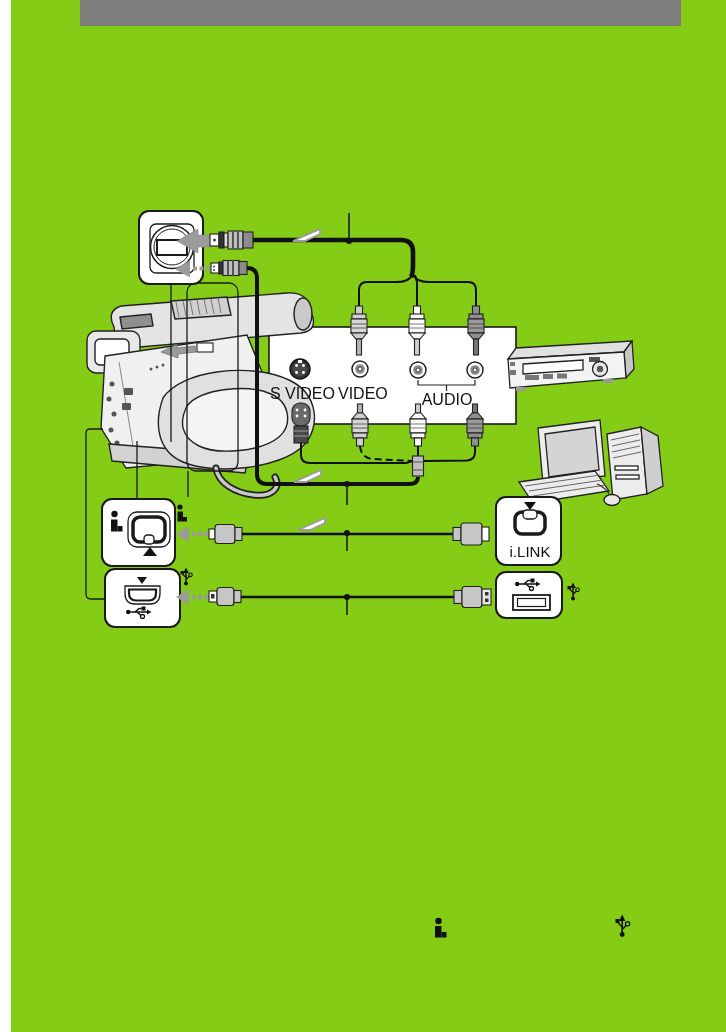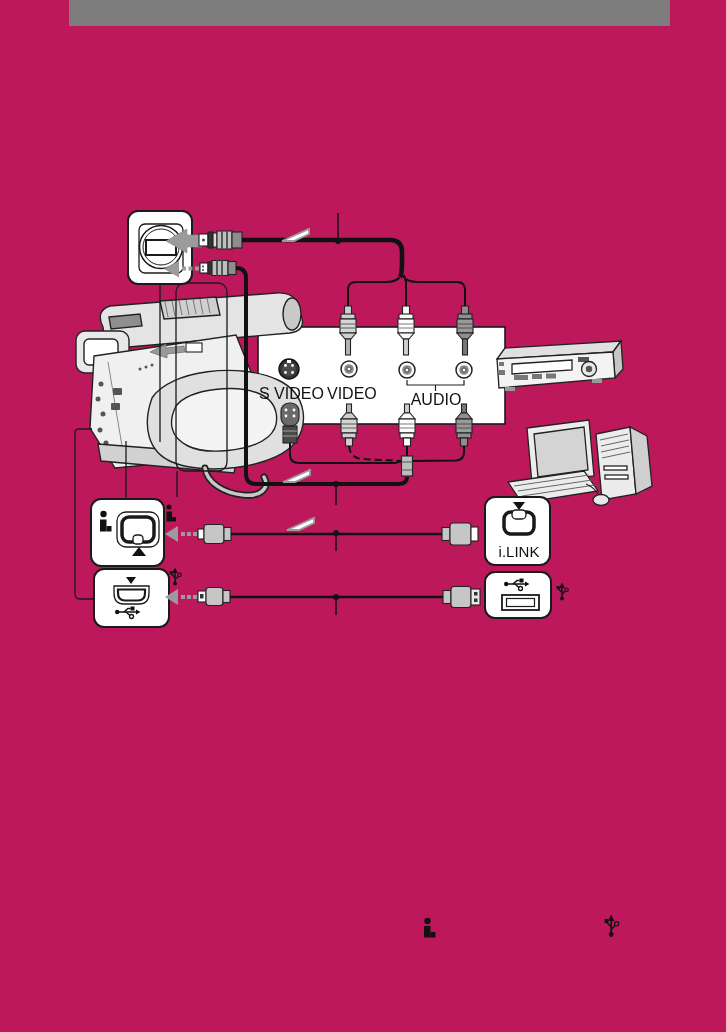--- a/index.html
+++ b/index.html
@@ -1,17 +1,17 @@
 <!DOCTYPE html>
 <html><head>
 <meta charset="utf-8">
 <style>
   html,body{margin:0;padding:0;background:#ffffff;}
   body{width:726px;height:1032px;position:relative;font-family:"Liberation Sans",sans-serif;}
-  #page{position:absolute;inset:0;background:#be185d;overflow:hidden;}
+  #page{position:absolute;inset:0;background:#84cc16;overflow:hidden;margin-left:11px;}
   #page svg{position:absolute;left:0;top:0;}
   text{font-family:"Liberation Sans",sans-serif;fill:#111;}
 </style>
 </head>
 <body>
 
 <div id="page">
 <svg width="726" height="1032" viewBox="0 0 726 1032">
 
   <rect x="69" y="0" width="601" height="26" fill="#7d7d7d"></rect>

